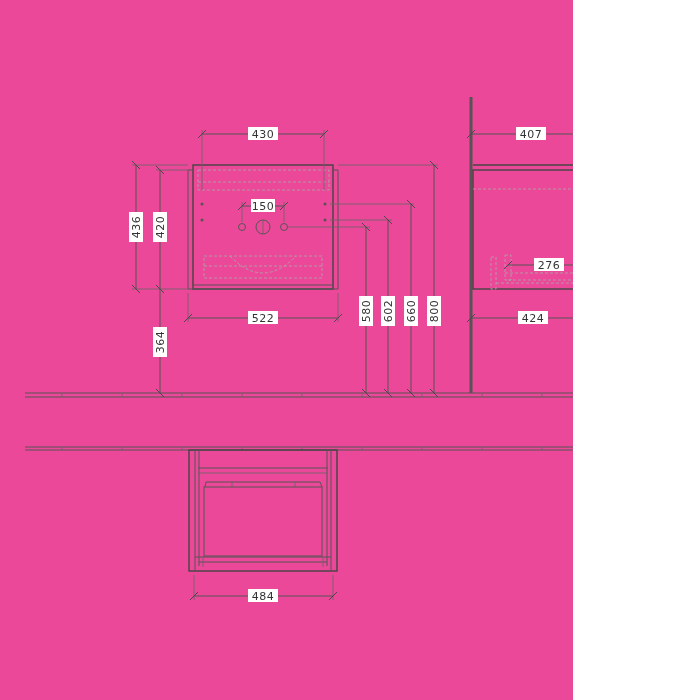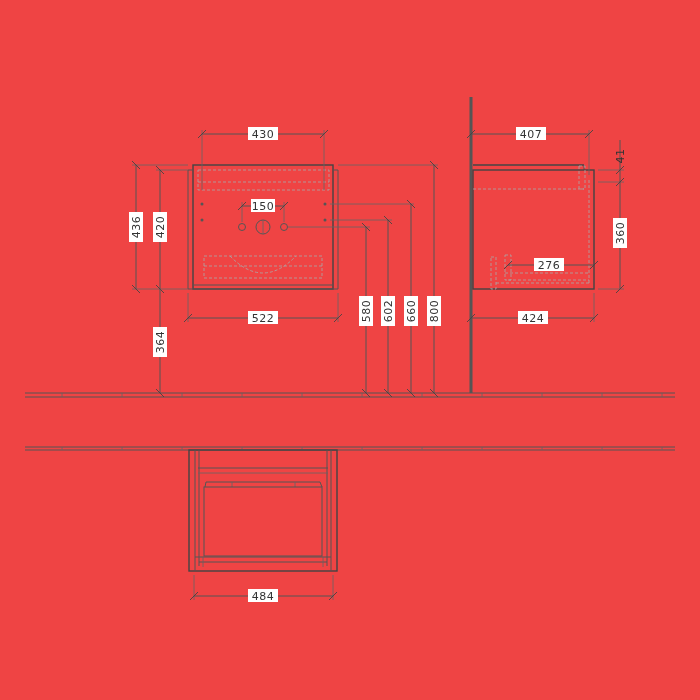--- a/index.html
+++ b/index.html
@@ -1,16 +1,16 @@
 <!DOCTYPE html>
 <html><head>
 <meta charset="utf-8">
 <style>
   html, body { margin:0; padding:0; background:#ffffff; }
-  #canvas { position:relative; width:700px; height:700px; overflow:hidden; background:#ef4444; }
+  #canvas { position:relative; width:573px; height:700px; overflow:hidden; background:#ec4899; }
   svg { position:absolute; left:0; top:0; }
   .dim-text { font-family:"DejaVu Sans", sans-serif; font-size:11px; fill:#333; letter-spacing:0.5px; }
   .line { stroke:#555; stroke-width:1; fill:none; }
   .thin { stroke:#666; stroke-width:0.8; fill:none; }
   .thick { stroke:#444; stroke-width:1.4; fill:none; }
   .hidden { stroke:#aaa; stroke-width:0.8; fill:none; stroke-dasharray:3,2; }
   .wall { stroke:#555; stroke-width:3; fill:none; }
   .tick { stroke:#444; stroke-width:0.9; }
 </style>
 </head>

